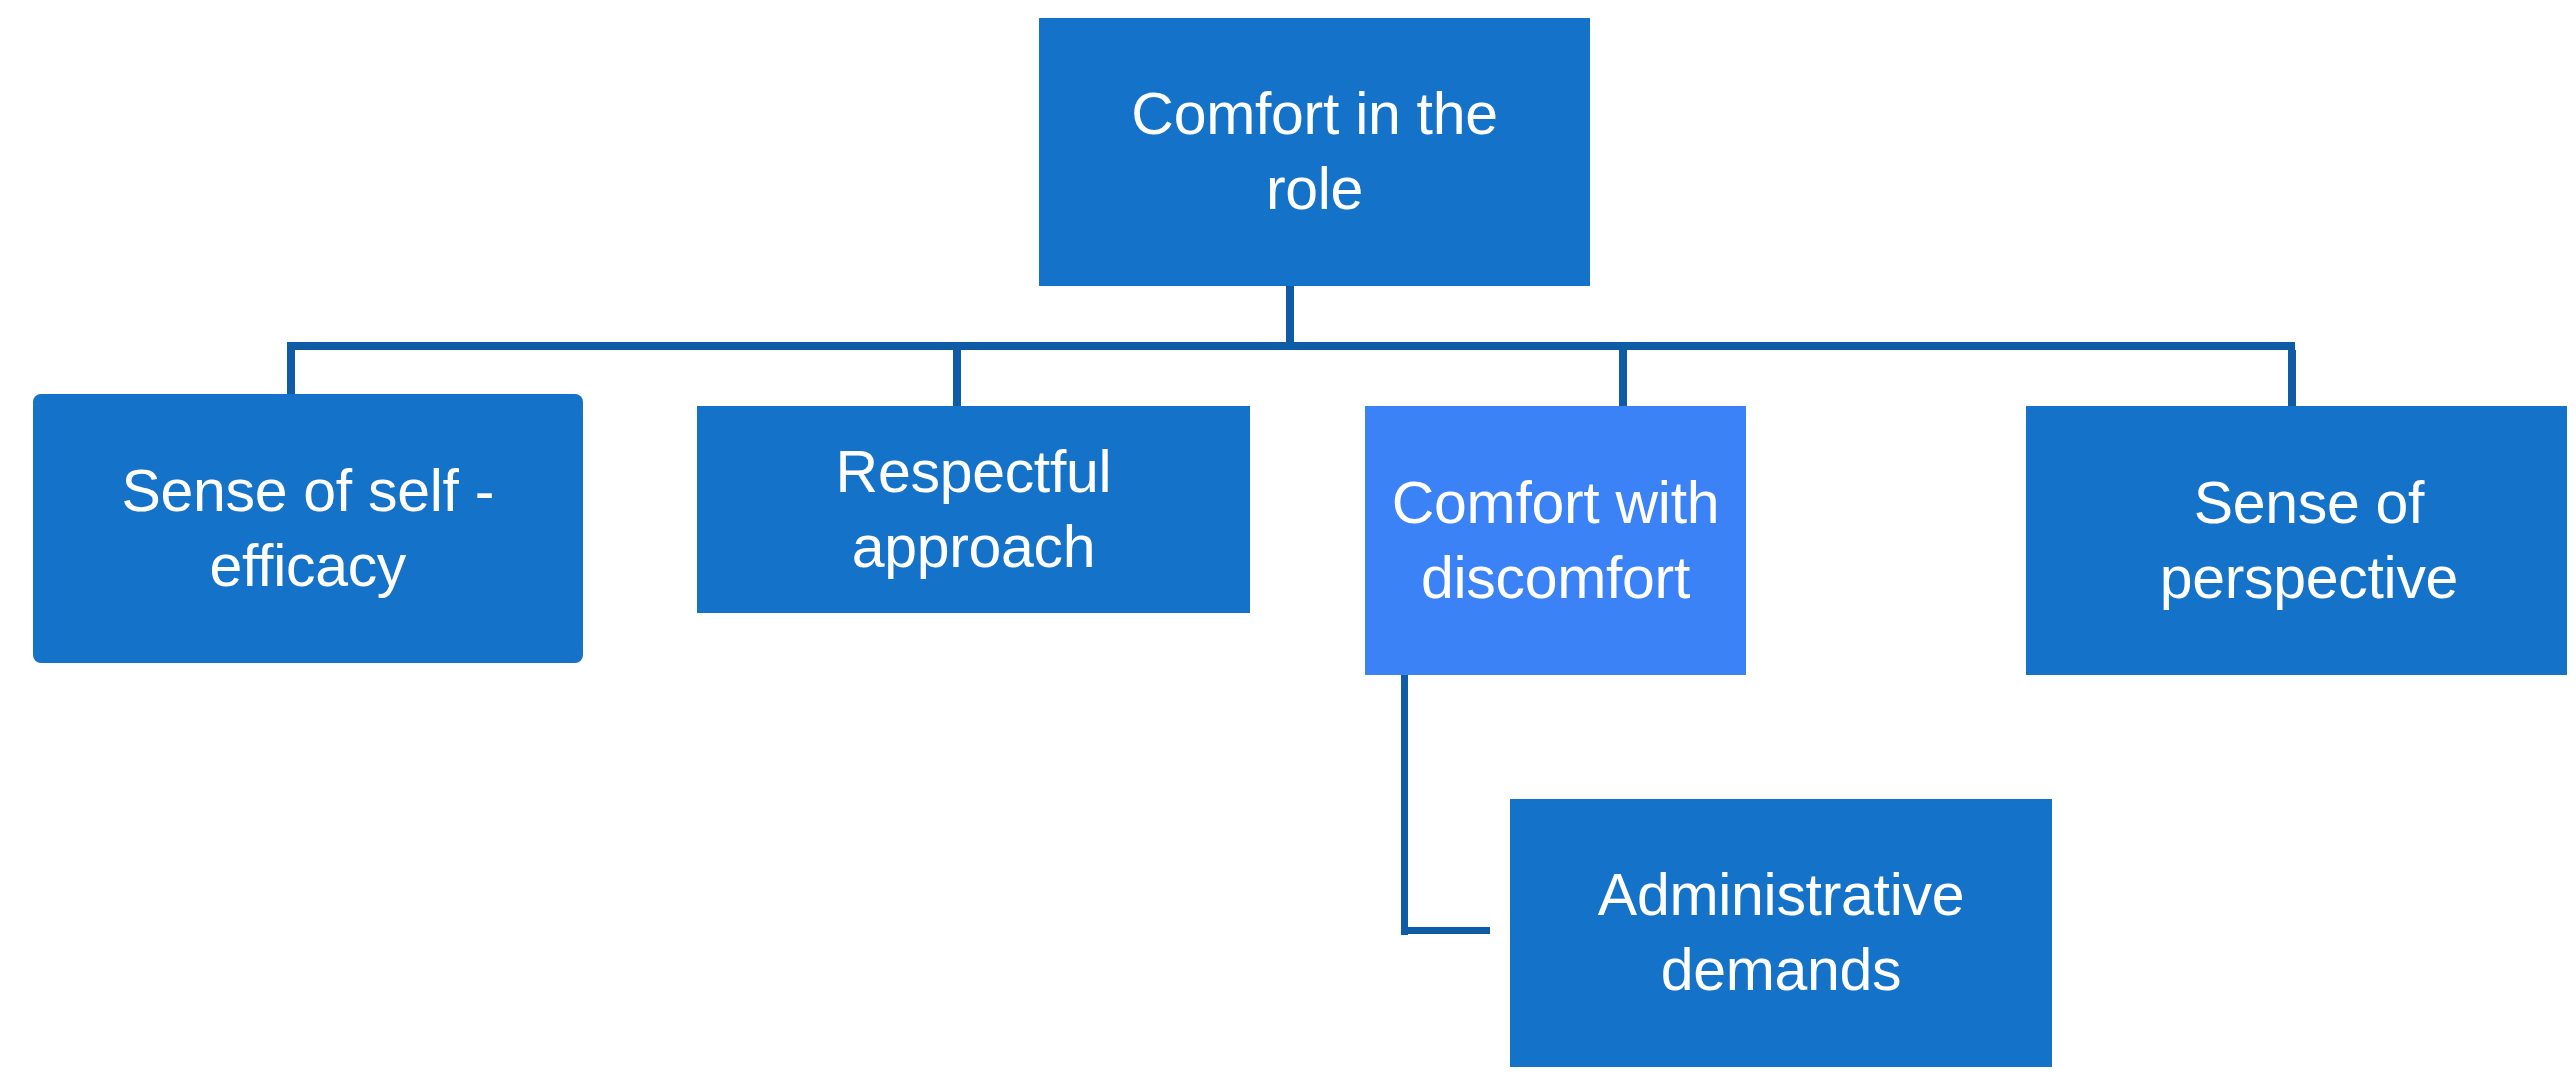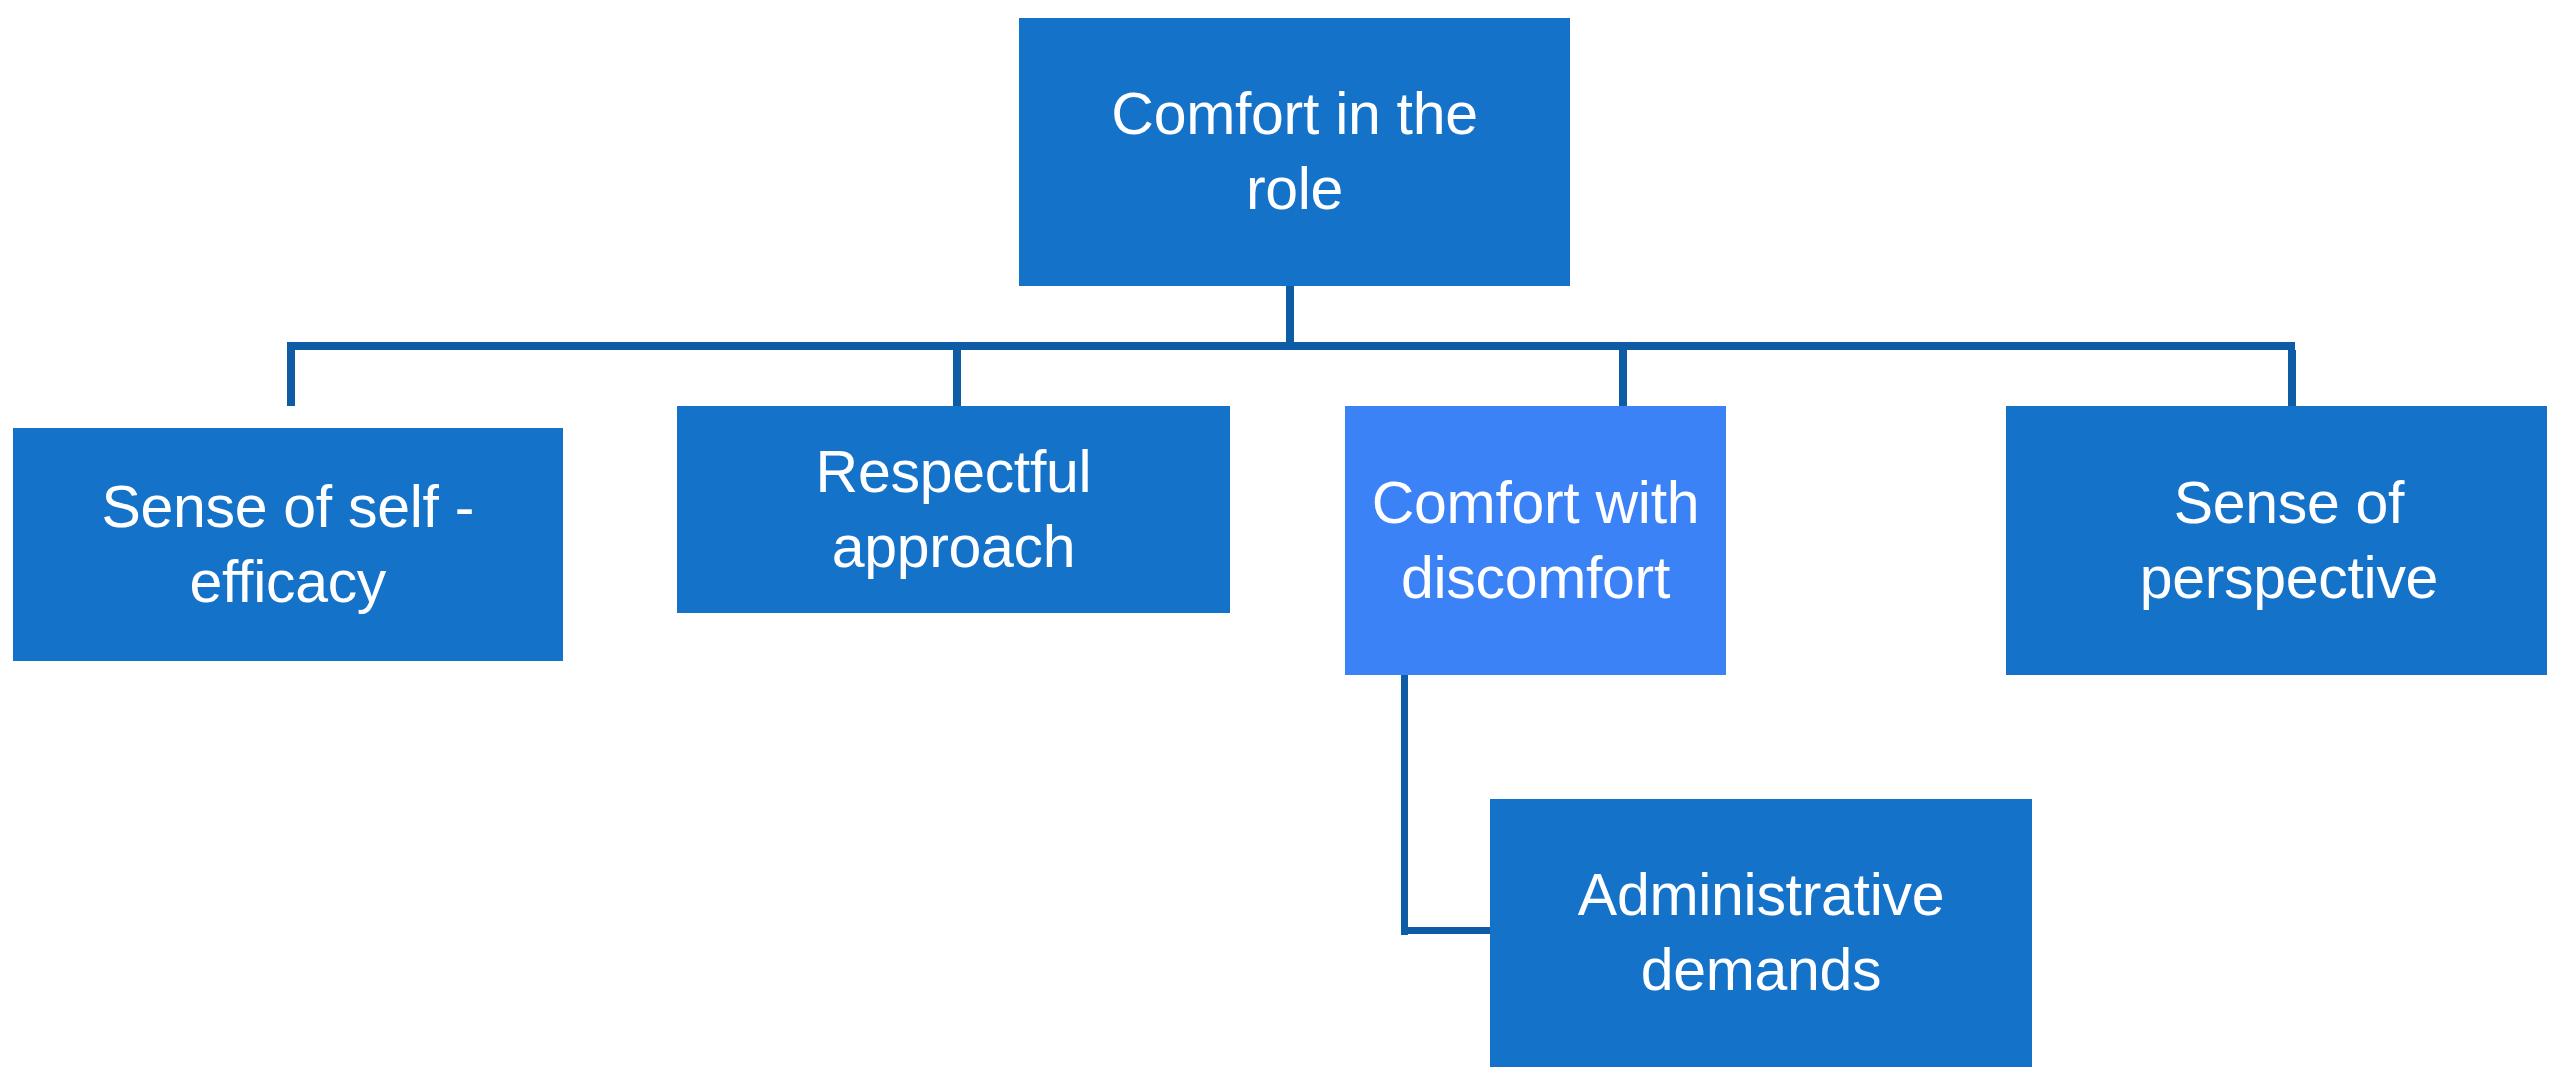--- a/index.html
+++ b/index.html
@@ -26,39 +26,41 @@
     text-align: center;
     box-sizing: border-box;
     color: #ffffff;
     font-family: "Liberation Sans", sans-serif;
     font-weight: 400;
     font-size: 59px;
     line-height: 1.27;
     letter-spacing: -0.3px;
     padding: 3.2px 11.2px;
     white-space: pre-line;
+    margin-left: 20px;
   }
   .node-label {
     display: block;
     width: 100%;
     white-space: pre-line;
   }
   
   #node-root {
     left: 1019px;
     top: 17.6px;
     width: 551px;
     height: 268px;
   }
   
   #node-self-efficacy {
     left: 12.8px;
-    top: 428px;
+    top: 394px;
     width: 550px;
-    height: 233px;
+    height: 269px;
+    border-radius: 8px;
   }
   #node-respectful-approach {
     left: 677px;
     top: 406px;
     width: 553px;
     height: 207px;
   }
   #node-comfort-discomfort {
     left: 1345px;
     top: 406px;

